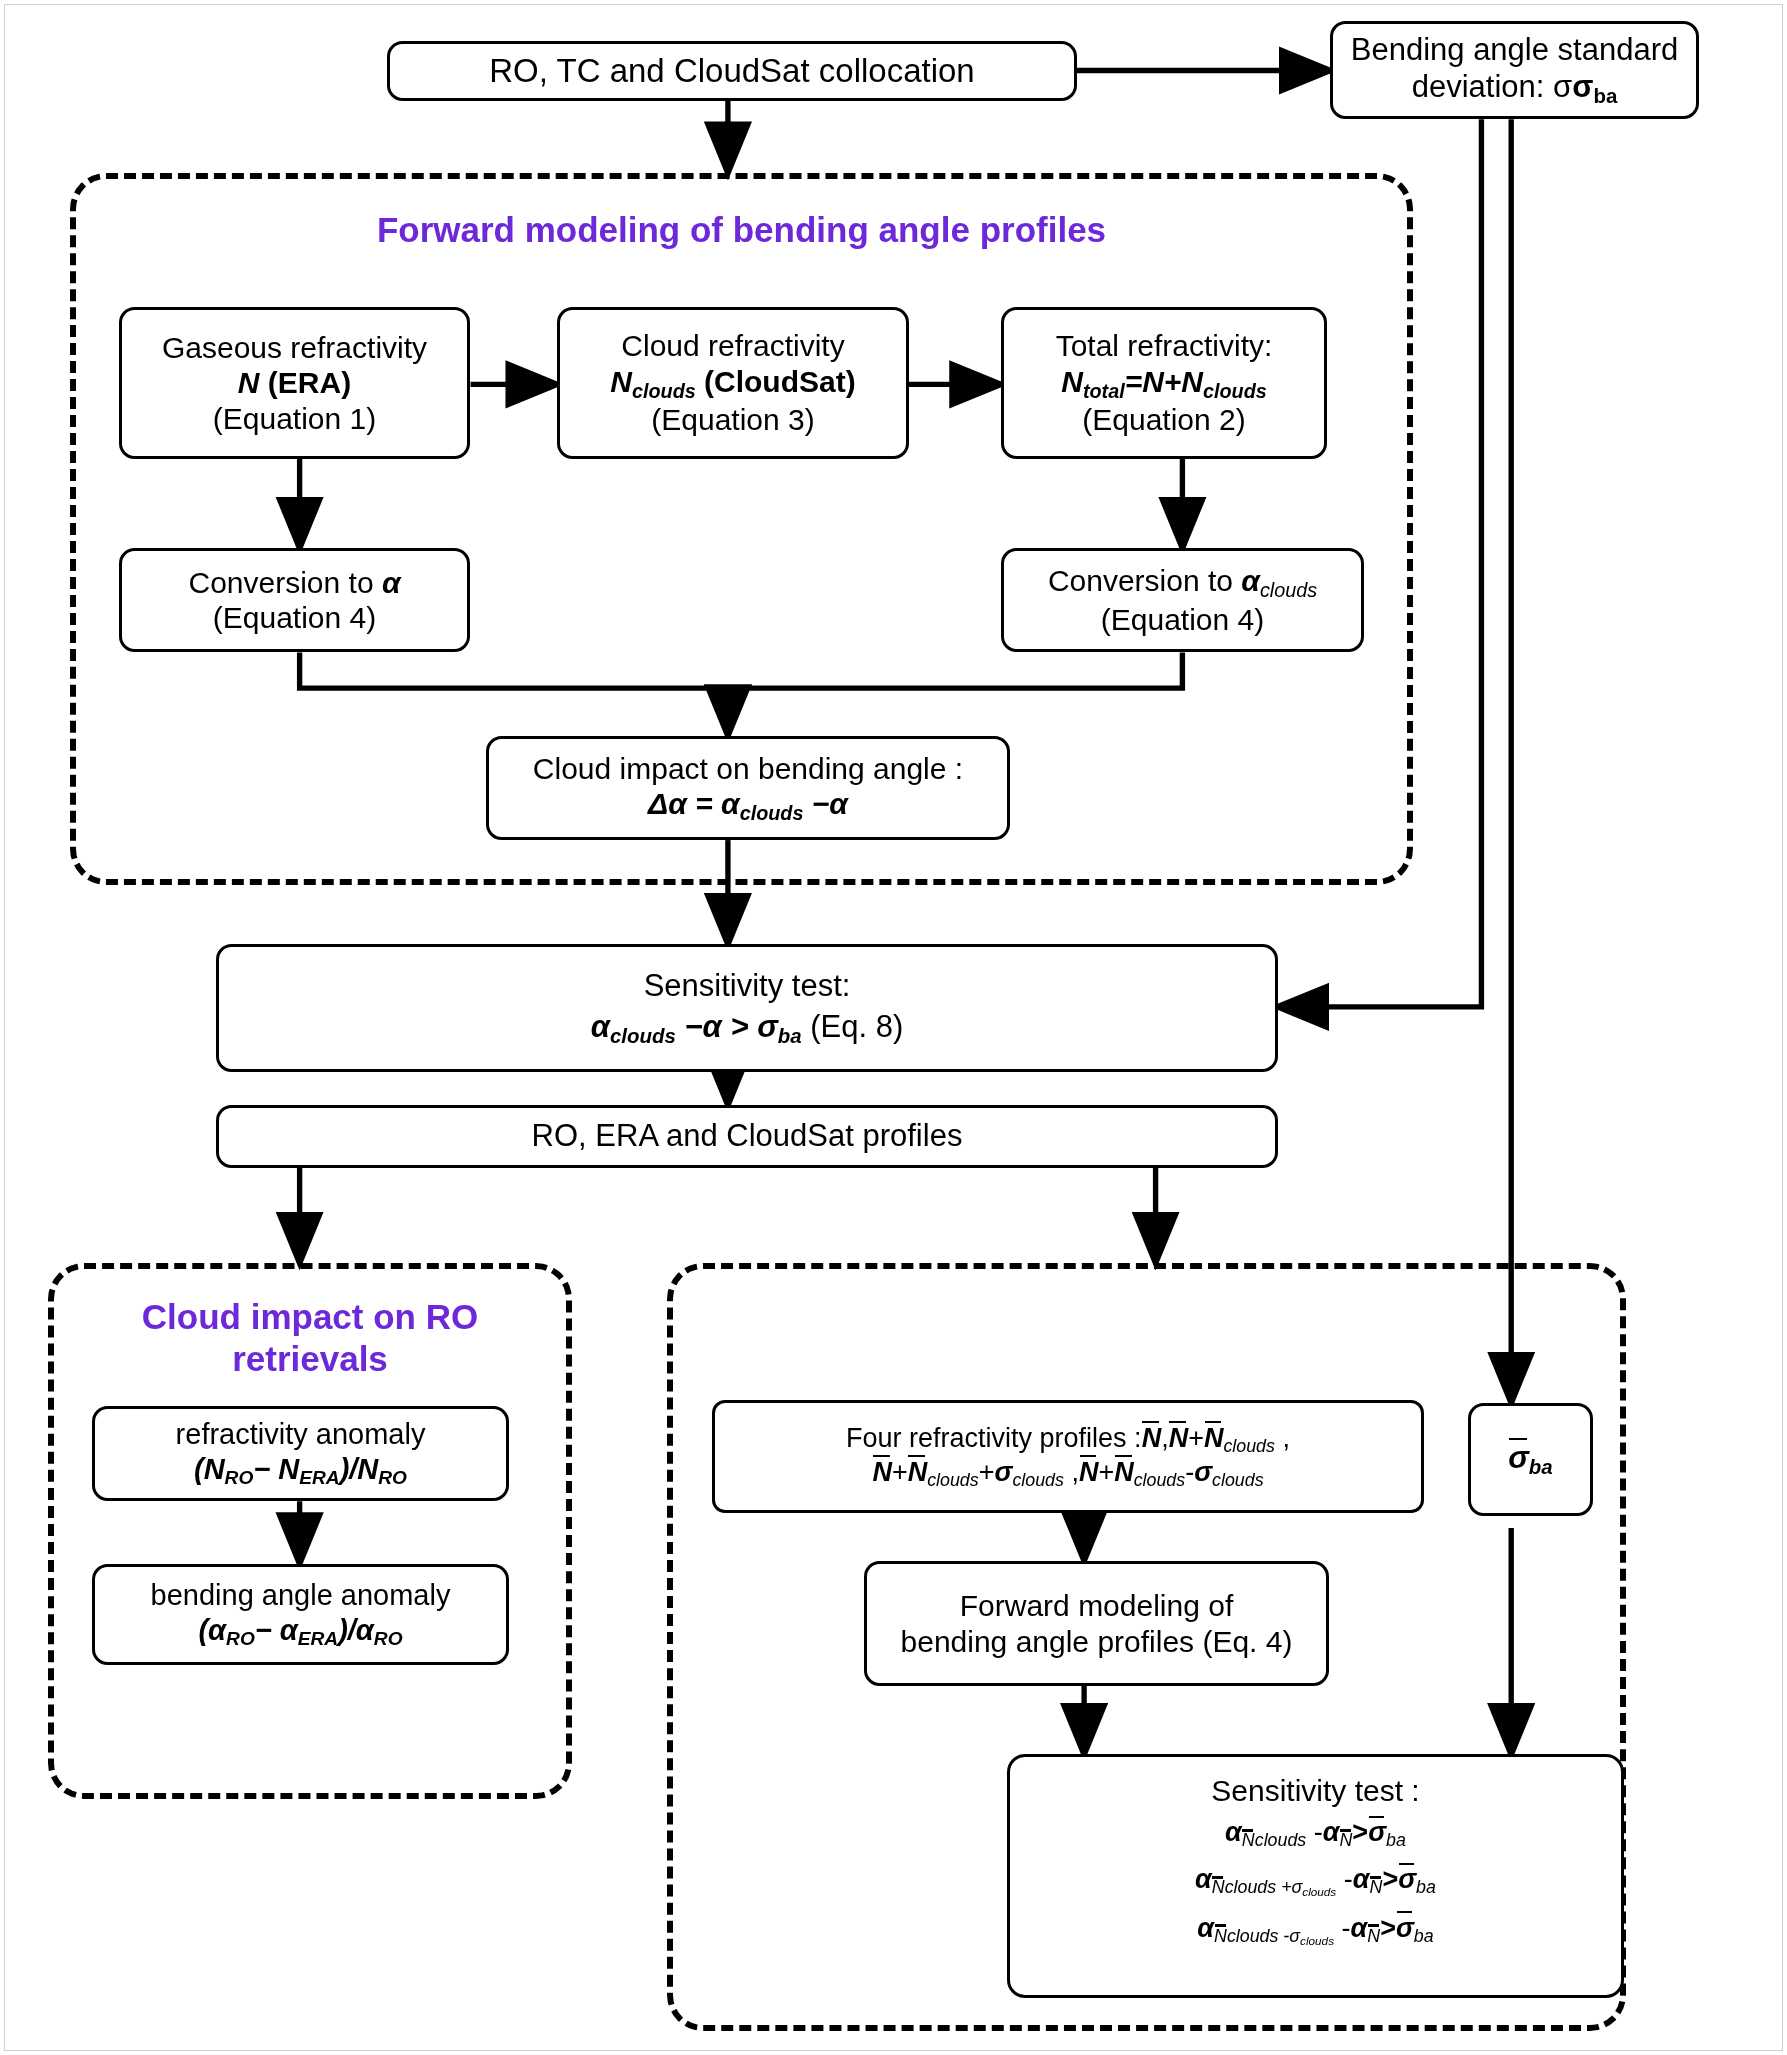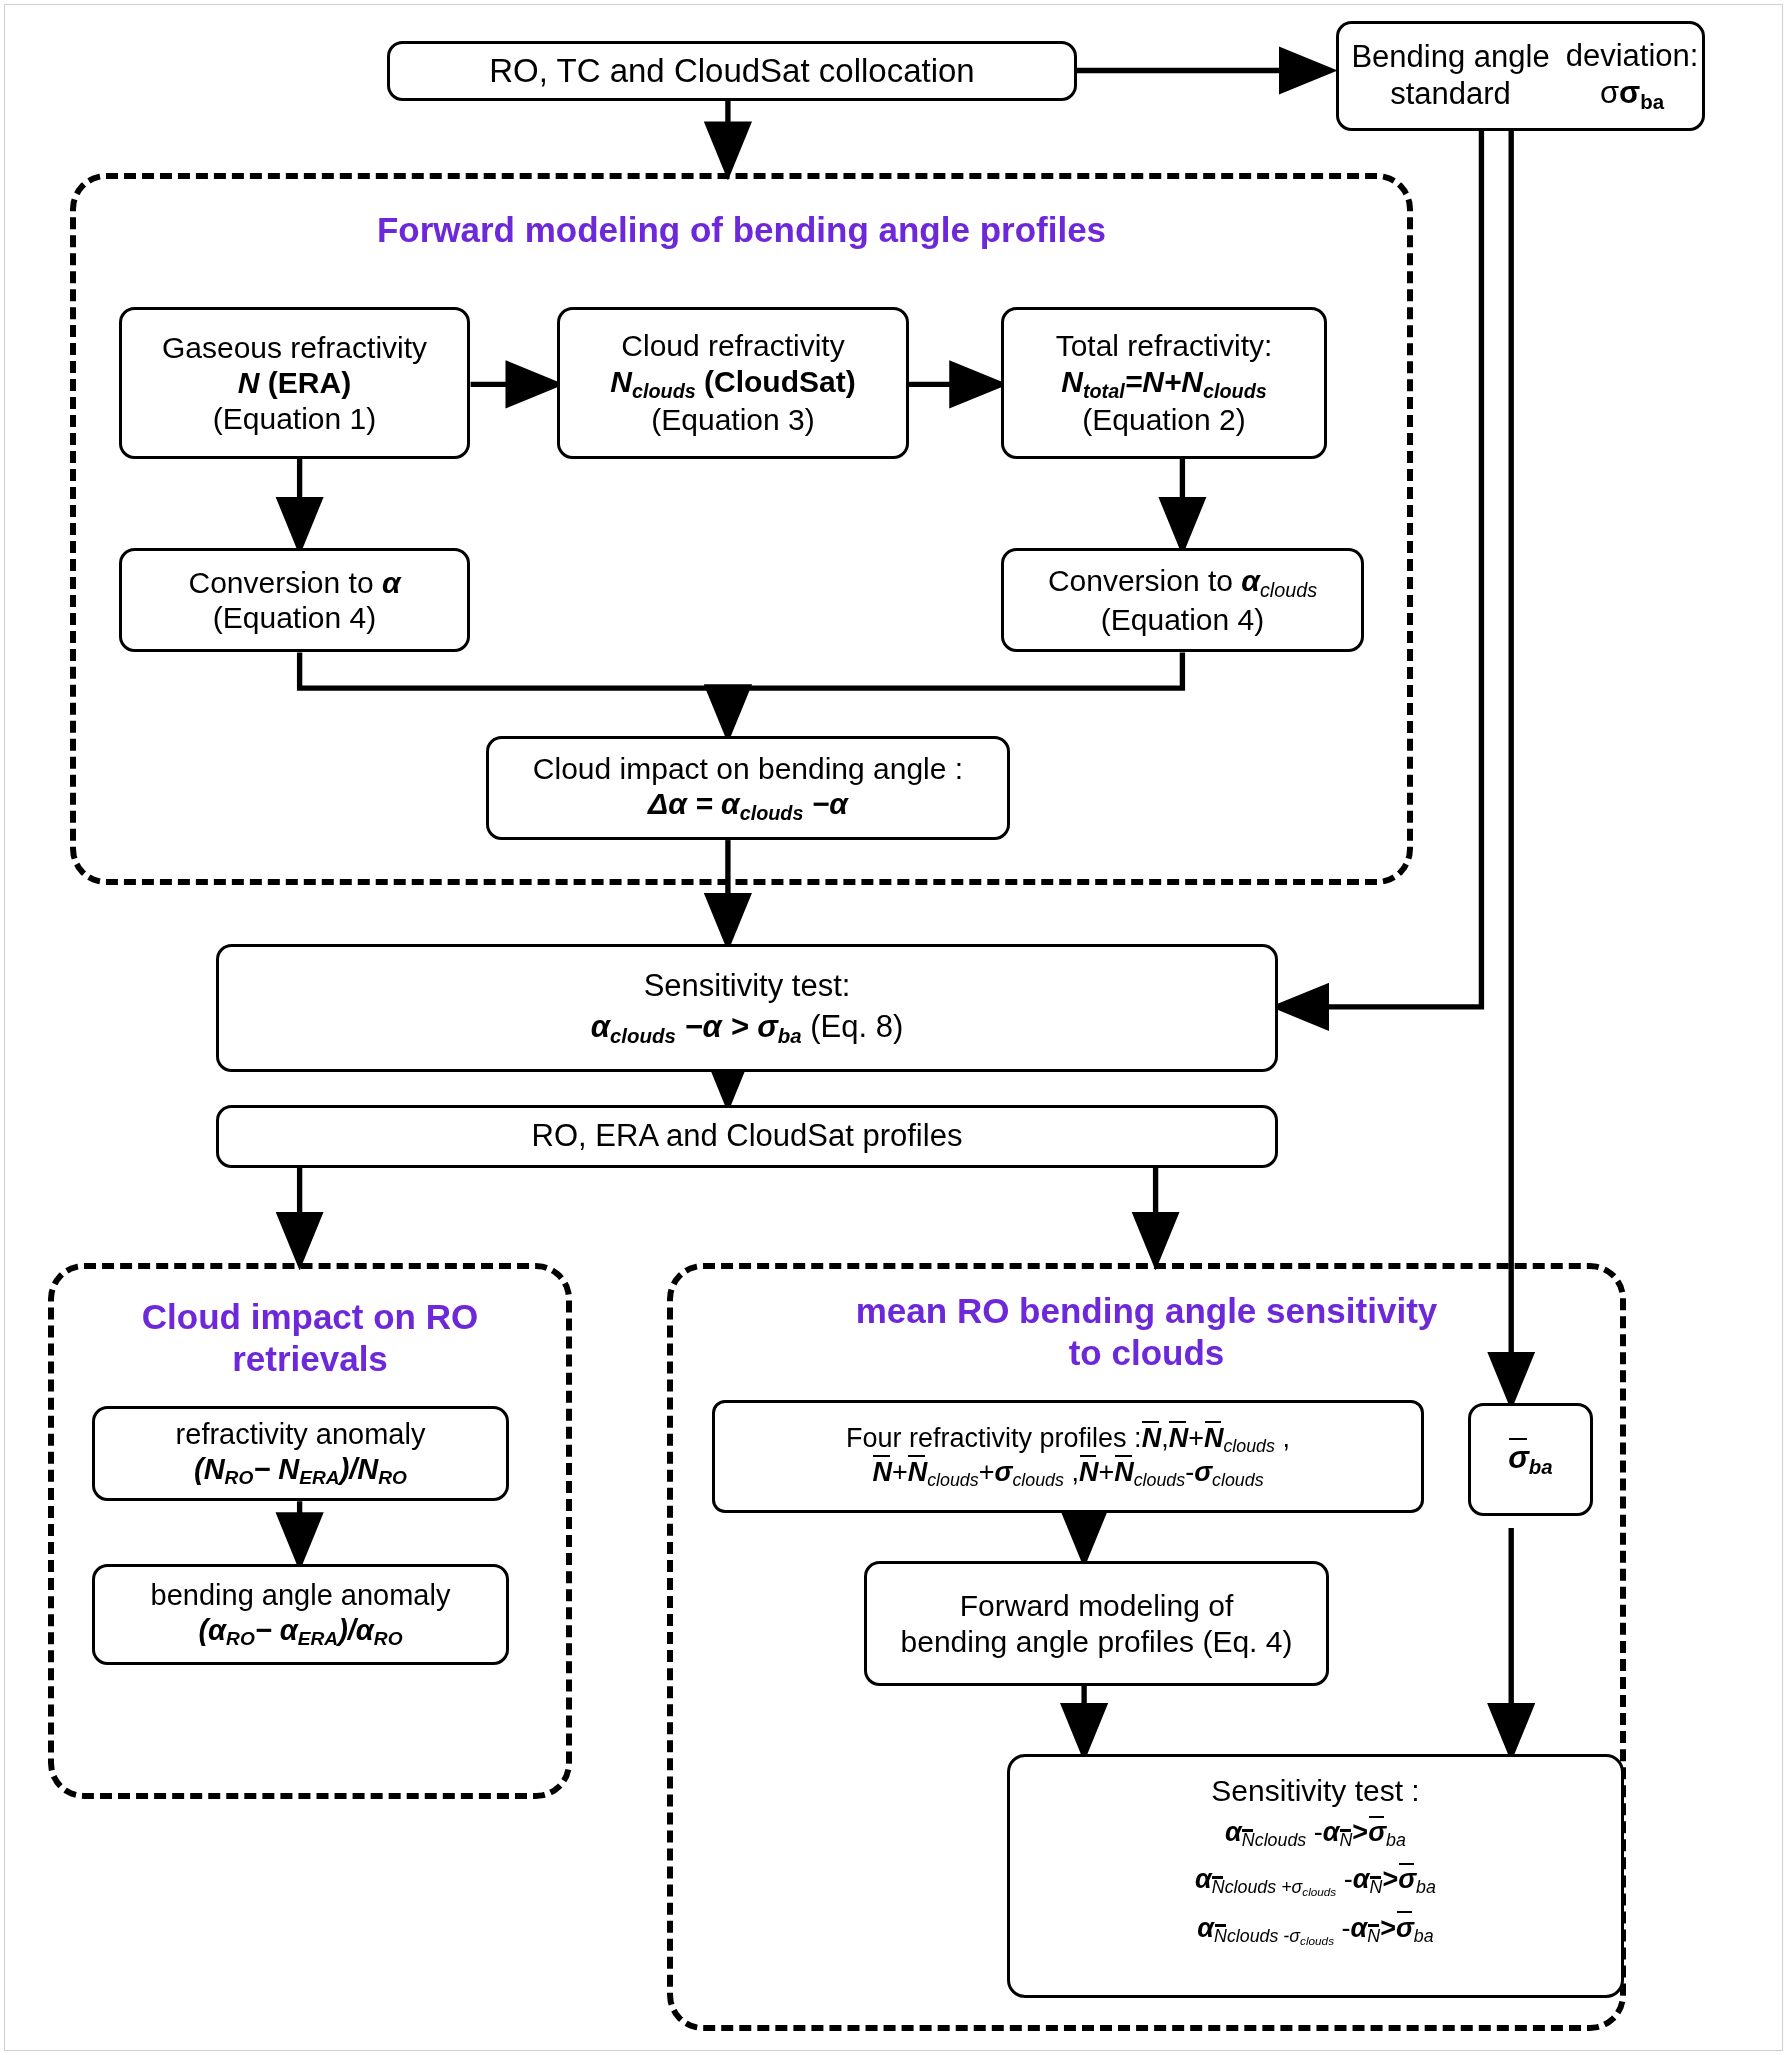--- a/index.html
+++ b/index.html
@@ -79,21 +79,21 @@
 
     <g stroke="#000" stroke-width="9" fill="none">
       <path d="M503,1095 L503,1155 L1985,1155 L1985,1095"></path>
     </g>
   </svg>
 
   <div class="box thin fs56" style="left:387px;top:41px;width:690px;height:60px;">
     <span class="t">RO, TC and CloudSat collocation</span>
   </div>
 
-  <div class="box thin fs52" style="left:1330px;top:21px;width:369px;height:110px;flex-direction:row;margin-left:6px;">
+  <div class="box thin fs52" style="left:1330px;top:21px;width:369px;height:98px;flex-direction:column;">
     <span class="t">Bending angle standard</span>
     <span class="t">
       <span>deviation: σ</span><b class="bd">σ</b><sub style="font-style:normal;font-weight:bold;">ba</sub>
     </span>
   </div>
 
   <div class="dashbox" style="left:70px;top:173px;width:1343px;height:712px;"></div>
 
   <div class="secttitle fs58" style="left:70px;top:209px;width:1343px;">Forward modeling of bending angle profiles</div>
 
@@ -169,24 +169,20 @@
 
   <div class="box fs48" style="left:92px;top:1564px;width:417px;height:101px;flex-direction:column;">
     <span class="t">bending angle  anomaly</span>
     <span class="t">
       <i class="v">(α</i><sub style="font-weight:bold;">RO</sub><i class="v">− α</i><sub style="font-weight:bold;">ERA</sub><i class="v">)/α</i><sub style="font-weight:bold;">RO</sub>
     </span>
   </div>
 
   <div class="dashbox" style="left:667px;top:1263px;width:959px;height:768px;"></div>
 
-  <div class="secttitle fs58" style="left:667px;top:1290px;width:959px;">
-    <span class="t">mean RO bending angle sensitivity</span>
-    <span class="t">to clouds</span>
-  </div>
 
   <div class="box fs46" style="left:712px;top:1400px;width:712px;height:113px;flex-direction:column;border-radius:13px;align-items:center;">
     <span class="t" style="white-space:nowrap;">
       <span>Four refractivity profiles :</span><i class="v ovl">N</i><span>,</span><i class="v ovl">N</i><span>+</span><i class="v ovl">N</i><sub>clouds</sub><span> ,</span>
     </span>
     <span class="t" style="white-space:nowrap;">
       <i class="v ovl">N</i><span>+</span><i class="v ovl">N</i><sub>clouds</sub><span>+</span><i class="v">σ</i><sub>clouds</sub><span> ,</span><i class="v ovl">N</i><span>+</span><i class="v ovl">N</i><sub>clouds</sub><span>-</span><i class="v">σ</i><sub>clouds</sub>
     </span>
   </div>
 

